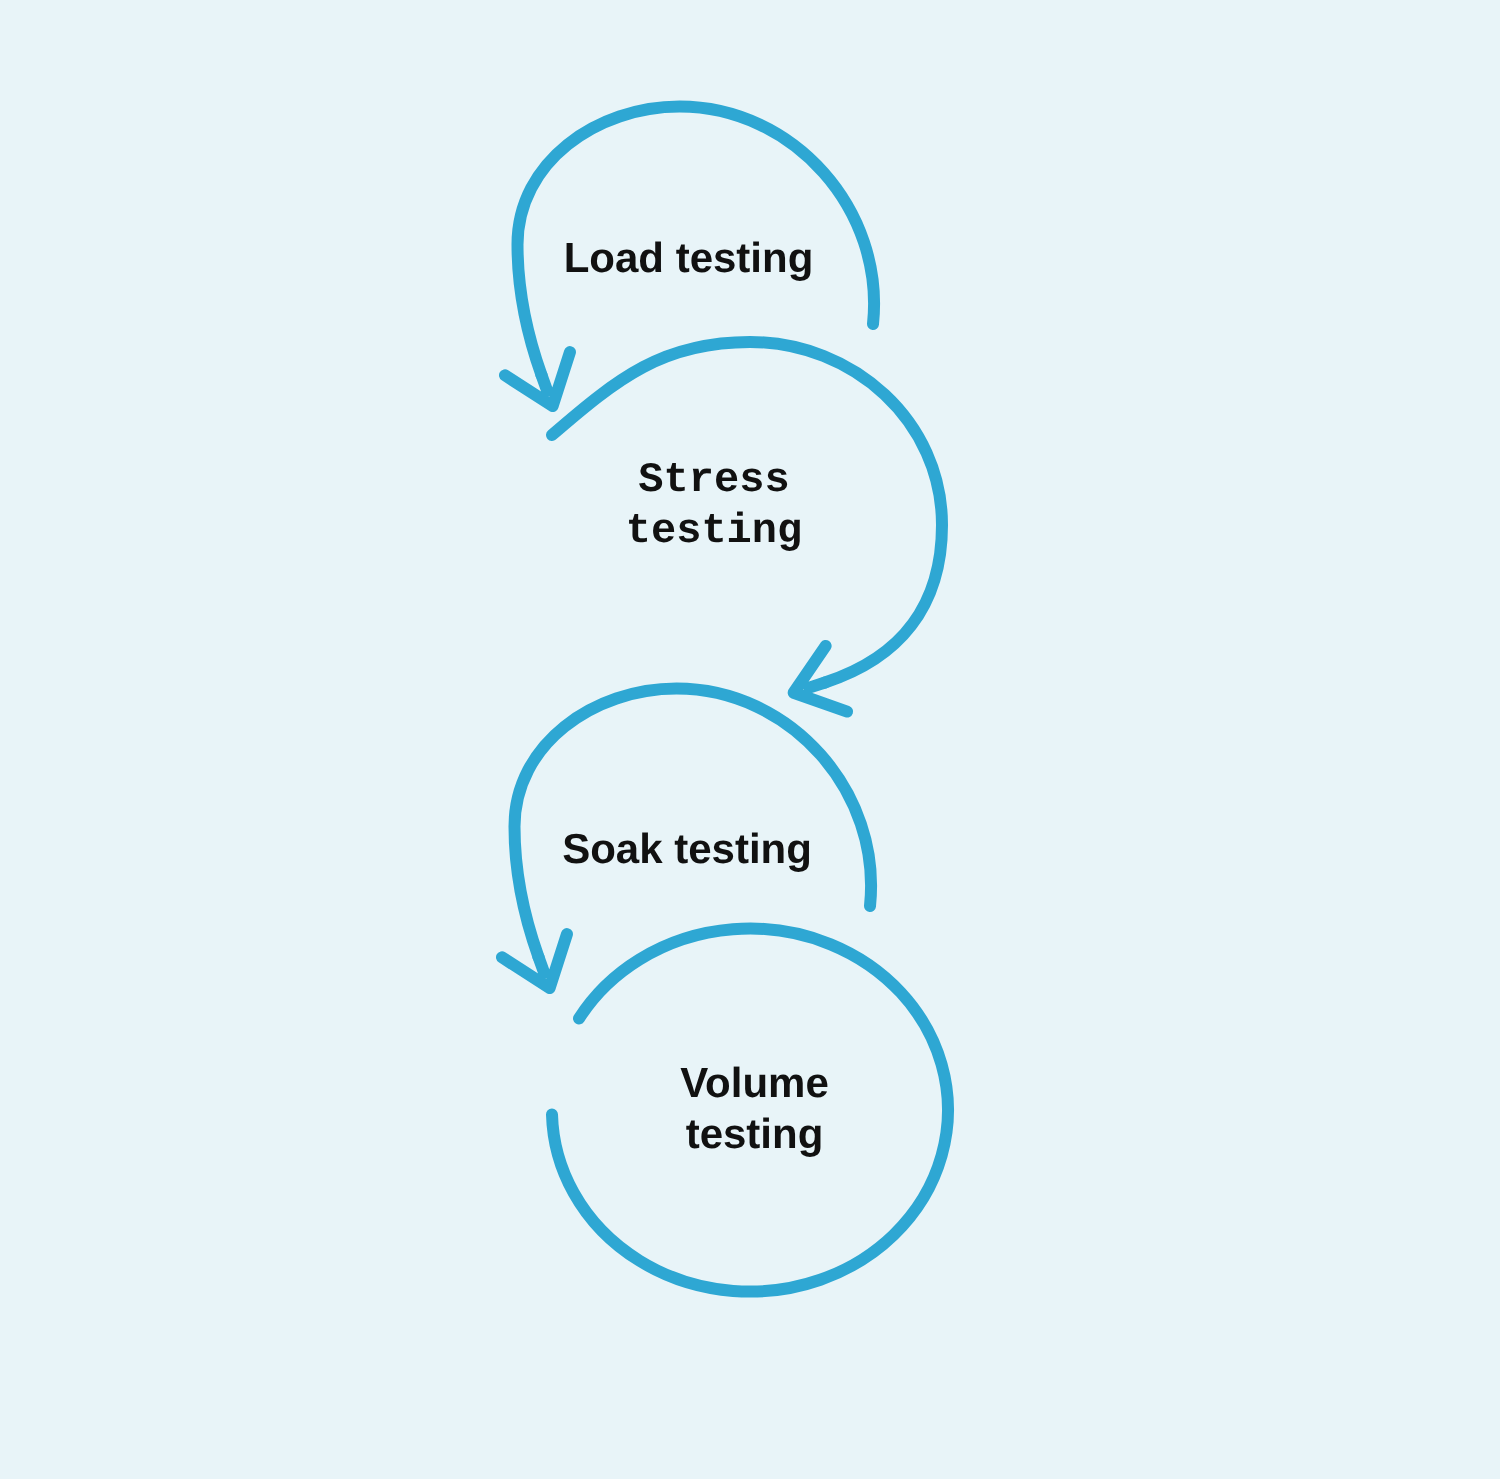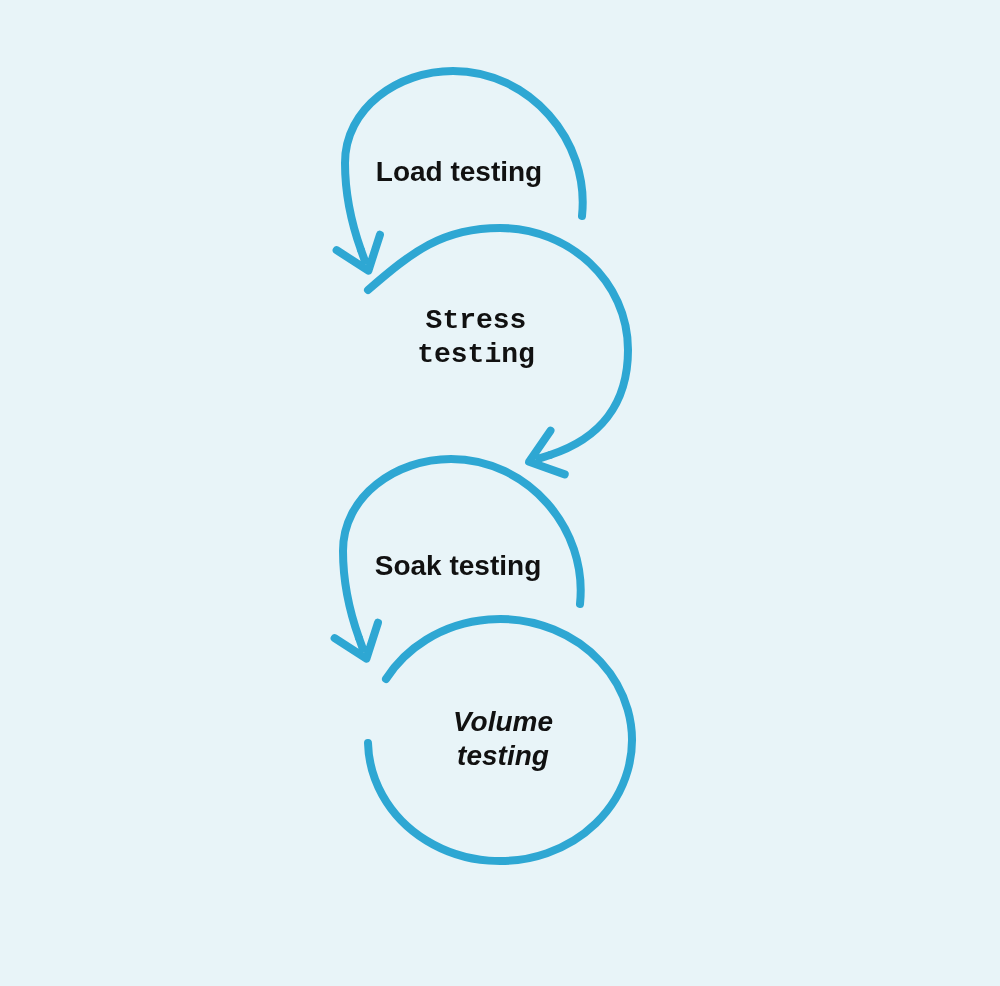--- a/index.html
+++ b/index.html
@@ -19,21 +19,21 @@
     font-size: 28px;
     line-height: 34px;
     color: #111111;
     text-align: center;
     white-space: pre-line;
     letter-spacing: 0;
   }
   .label-load   { left: 459px; top: 172px; white-space: nowrap; }
   .label-stress { left: 476px; top: 338px; font-family: Liberation Mono, monospace; }
   .label-soak   { left: 458px; top: 566px; white-space: nowrap; }
-  .label-volume { left: 503px; top: 739px; font-style: italic; }
+  .label-volume { left: 503px; top: 739px; }
 </style>
 </head>
 <body>
 
 <div class="canvas">
 
   <svg width="1000" height="986" viewBox="0 0 1000 986">
     <defs>
       <marker id="arrowhead" markerUnits="userSpaceOnUse" markerWidth="70" markerHeight="70" refX="35" refY="35" orient="auto" overflow="visible">
         <path d="M 35 35 L 46 35 M 27 12 L 57 35 L 27 58" fill="none" stroke="#2EA7D3" stroke-width="8" stroke-linecap="round" stroke-linejoin="round"></path>

